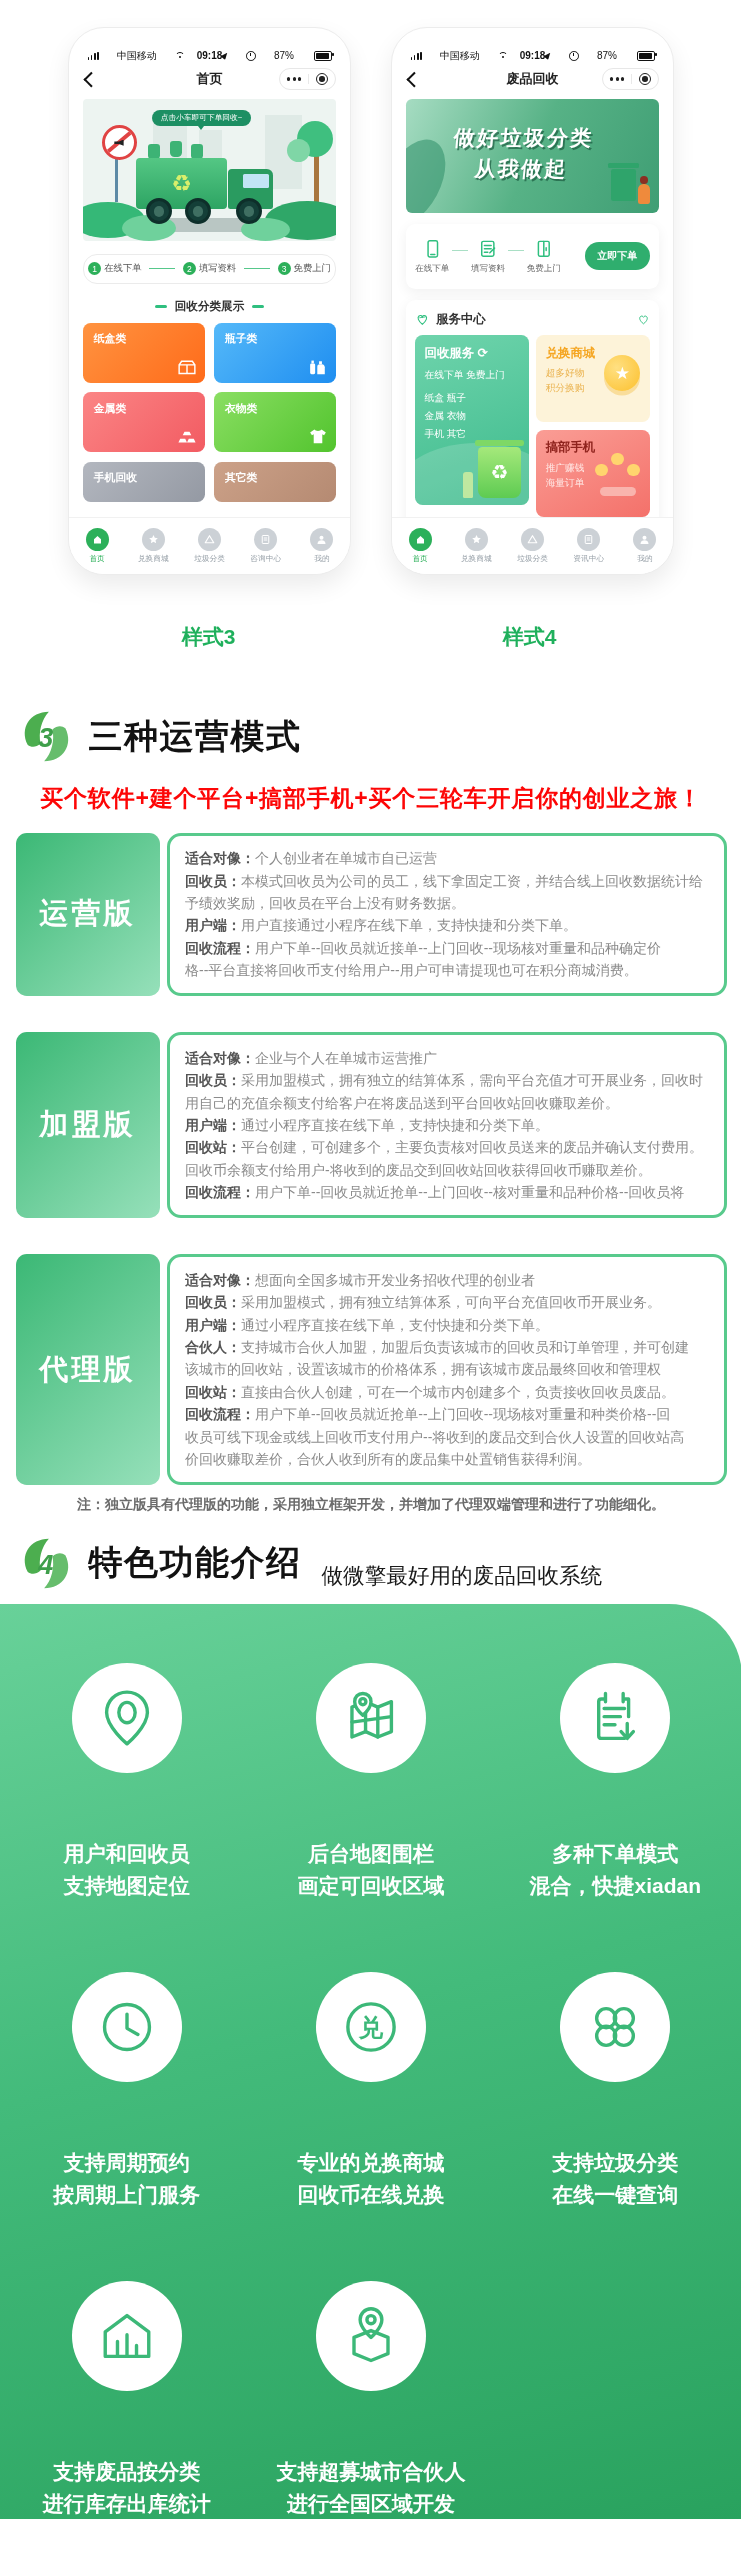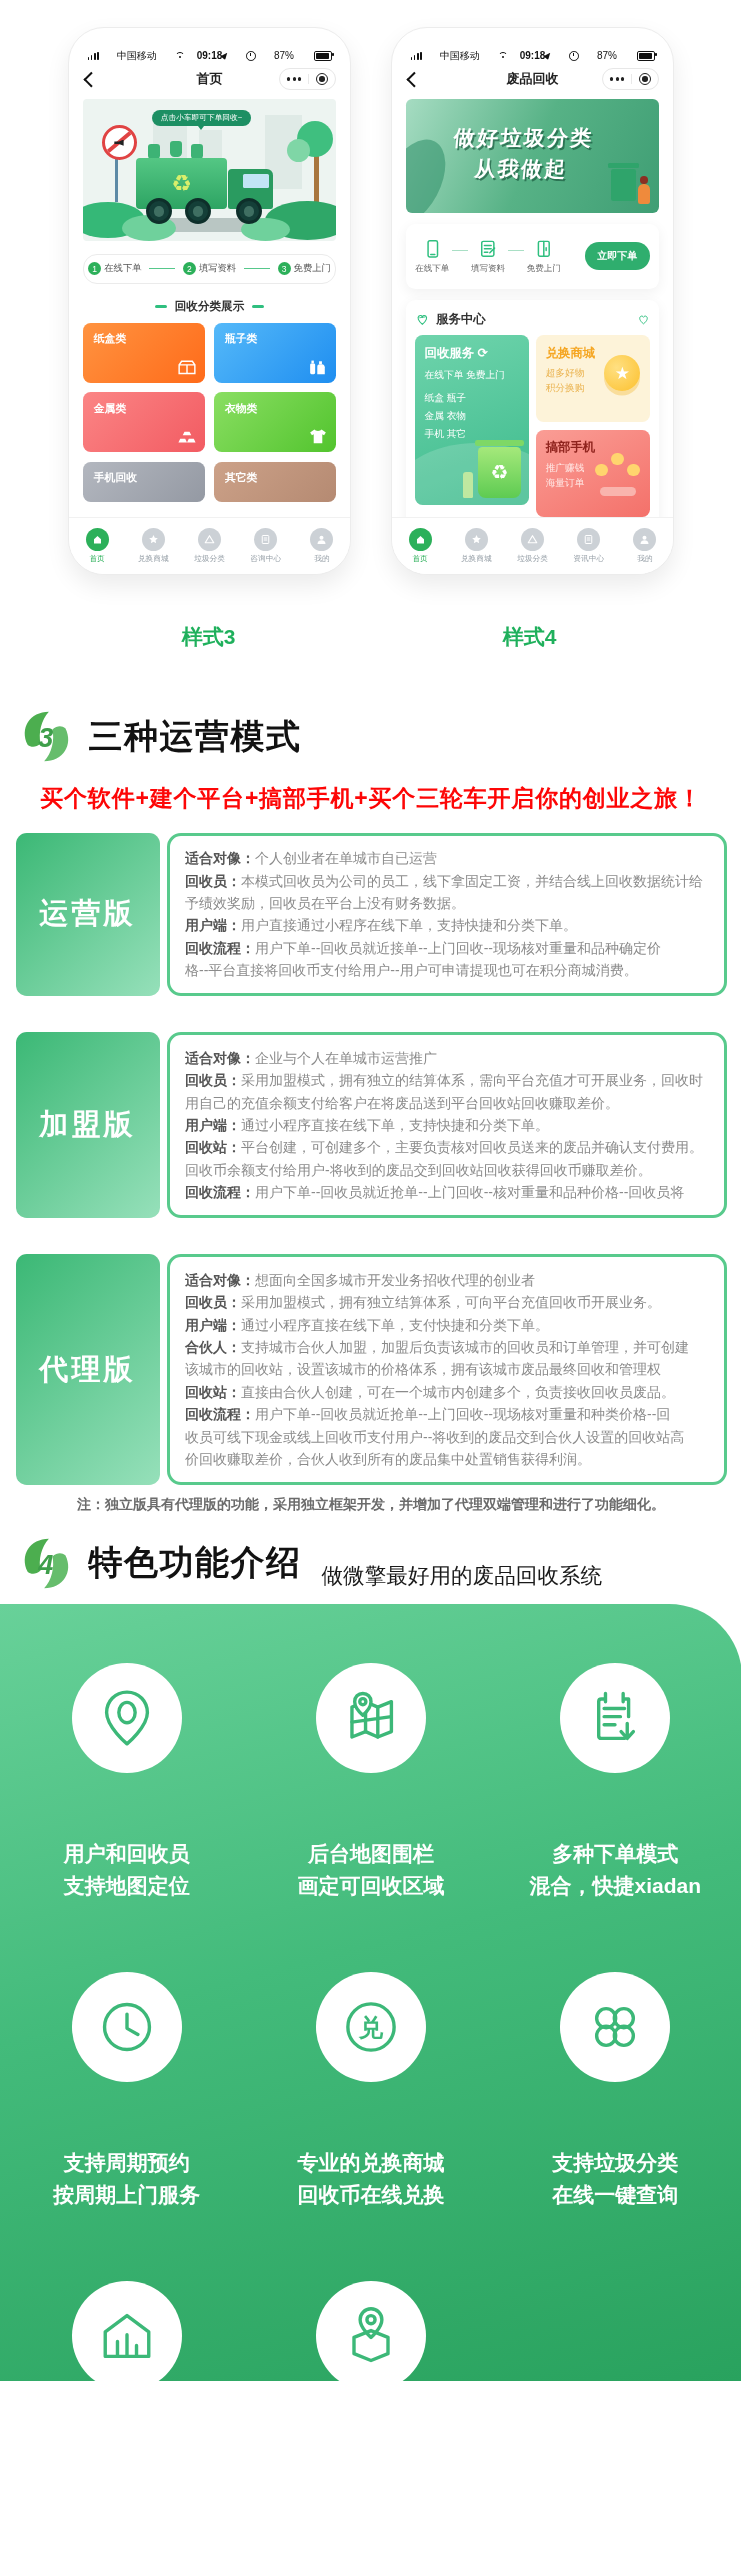--- a/index.html
+++ b/index.html
@@ -155,21 +155,21 @@
   .mode-card:last-child{margin-bottom:10.8px;}
   .mode-label{width:144px;flex:none;border-radius:10.8px;background:linear-gradient(135deg,#3bb875,#96e0ba);
               color:#fff;font-size:29px;font-weight:bold;letter-spacing:3.1px;
               display:flex;align-items:center;justify-content:center;}
   .mode-body{flex:1;margin-left:7px;border:3.1px solid #58ca8c;border-radius:14px;padding:11.6px 15.5px;
              box-sizing:border-box;overflow:hidden;}
   .mode-line{font-size:14px;line-height:22.4px;color:#8b8b8b;white-space:nowrap;}
   .mode-line b{color:#565656;}
   .mode-note{margin-top:9.3px;text-align:center;font-size:14px;font-weight:bold;color:#6b6b6b;}
   
-  .feat-panel{margin-top:10.8px;width:742px;height:777px;border-top-right-radius:73px;
+  .feat-panel{margin-top:10.8px;width:742px;height:915px;border-top-right-radius:73px;
               background:linear-gradient(165deg,#68d199 0%,#43bb7b 45%,#29a25e 100%);overflow:hidden;}
   .feat-grid{display:grid;grid-template-columns:repeat(3,1fr);row-gap:70px;padding:59px 4.6px 0;}
   .feat-cell{text-align:center;}
   .f-circle{width:110px;height:110px;border-radius:50%;background:#fff;margin:0 auto 65px;
             display:flex;align-items:center;justify-content:center;}
   .f-cap{color:#fff;font-size:21px;font-weight:bold;line-height:32px;}
 </style>
 </head>
 <body>
 

